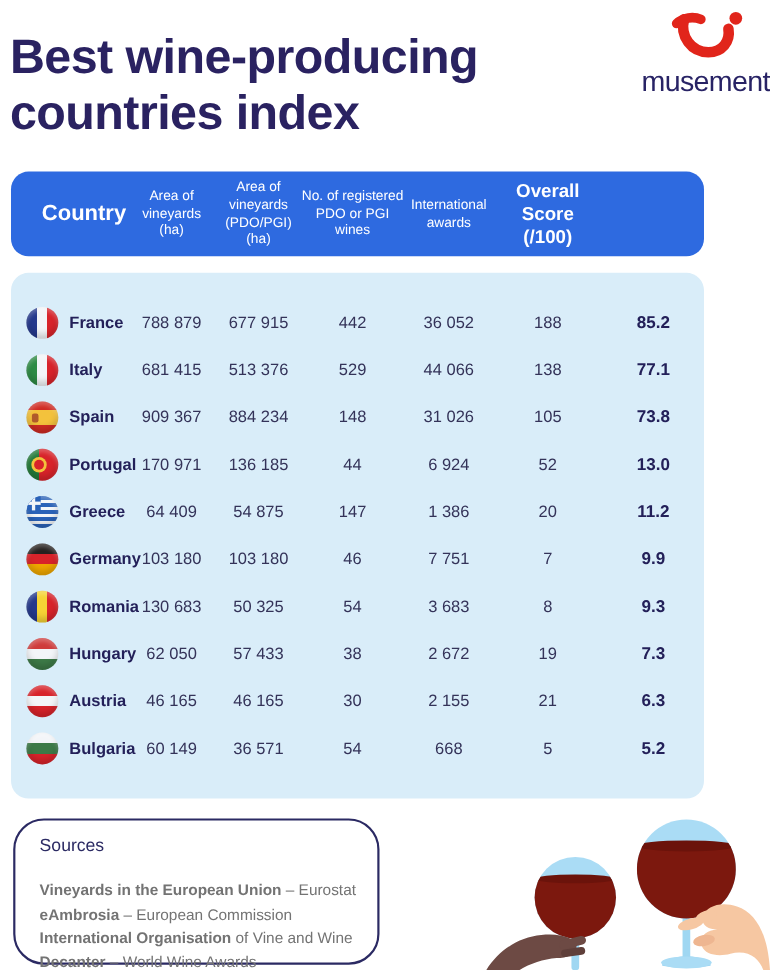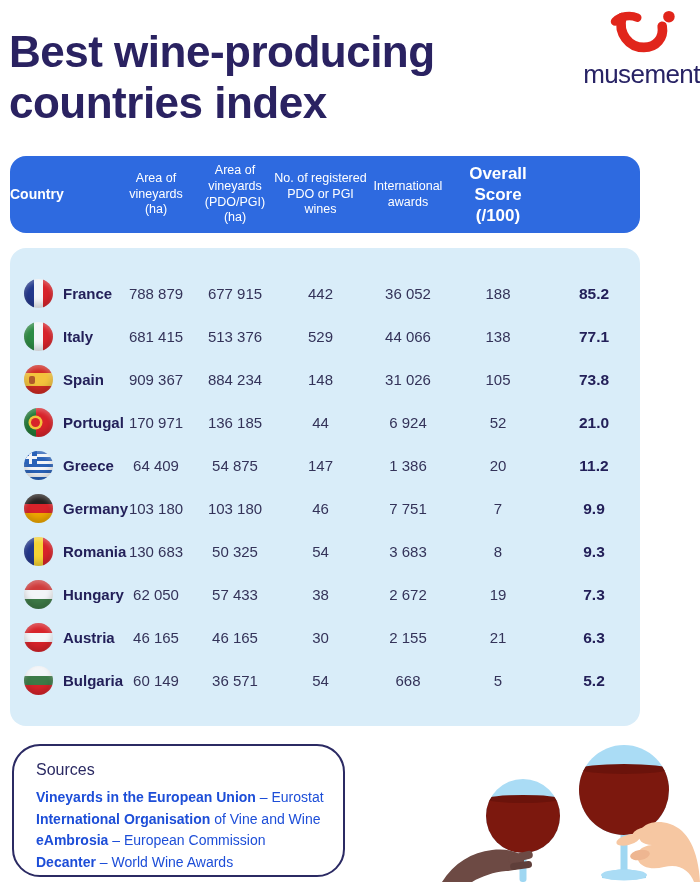--- a/index.html
+++ b/index.html
@@ -18,21 +18,21 @@
   .logo-text{font-size:26px;color:#282365;font-weight:400;letter-spacing:-0.6px;}
 
   
   .thead{
     position:absolute;left:10px;top:156px;width:630px;height:77px;
     background:#2e6ae0;border-radius:16px;
     display:grid;grid-template-columns:105px 82px 76px 95px 80px 100px 92px;
     align-items:center;color:#fff;
   }
   .th{font-size:12.5px;text-align:center;white-space:pre-line;line-height:1.25;font-weight:400;}
-  .th-left{text-align:left;font-size:14px;font-weight:700;}
+  .th-left{text-align:left;padding-left:28px;font-size:20px;font-weight:700;}
   .th-bold{font-weight:700;font-size:17px;}
 
   
   .tbody{
     position:absolute;left:10px;top:248px;width:630px;height:478px;
     background:#d9edf9;border-radius:16px;
     display:flex;flex-direction:column;justify-content:space-evenly;
     padding:17px 0;box-sizing:border-box;
   }
   .tr{display:grid;grid-template-columns:105px 82px 76px 95px 80px 100px 92px;align-items:center;}
@@ -60,22 +60,22 @@
   .flag-hungary{background:linear-gradient(180deg,#cf3b3b 0 33%,#f3f5f8 33% 66%,#3d7a47 66%);}
   .flag-austria{background:linear-gradient(180deg,#d8232a 0 33%,#f3f5f8 33% 66%,#d8232a 66%);}
   .flag-bulgaria{background:linear-gradient(180deg,#f3f5f8 0 33%,#3d7a47 33% 66%,#d8232a 66%);}
 
   
   .sources{
     position:absolute;left:12px;top:744px;width:333px;height:133px;
     border:2px solid #2b2a63;border-radius:28px;box-sizing:border-box;
     padding:15px 10px 0 22px;background:#fff;
   }
-  .sources-title{font-size:16px;color:#2b2a63;font-weight:500;margin-bottom:8px;}
-  .source-line{font-size:14px;color:#1d4ed8;line-height:1.55;white-space:nowrap;}
+  .sources-title{font-size:16px;color:#2b2a63;font-weight:500;margin-bottom:20px;}
+  .source-line{font-size:14px;color:#737373;line-height:1.55;white-space:nowrap;}
   .src-bold{font-weight:700;}
 
   .illustration{position:absolute;right:0;bottom:0;width:272px;height:150px;}
 </style>
 </head>
 <body>
 
 <div class="page-title">
   <span>Best wine-producing</span><br>
   <span>countries index</span>
@@ -149,21 +149,21 @@
     <div class="tr">
       <div class="td td-country">
         <span class="flag flag-portugal"></span>
         <span class="country-name">Portugal</span>
       </div>
       <div class="td">170 971</div>
       <div class="td">136 185</div>
       <div class="td">44</div>
       <div class="td">6 924</div>
       <div class="td">52</div>
-      <div class="td td-score">21.0</div>
+      <div class="td td-score">13.0</div>
     </div>
     <div class="tr">
       <div class="td td-country">
         <span class="flag flag-greece"></span>
         <span class="country-name">Greece</span>
       </div>
       <div class="td">64 409</div>
       <div class="td">54 875</div>
       <div class="td">147</div>
       <div class="td">1 386</div>
@@ -229,22 +229,22 @@
       <div class="td">668</div>
       <div class="td">5</div>
       <div class="td td-score">5.2</div>
     </div>
   </div>
 
 <div class="sources">
   <div class="sources-title">Sources</div>
   <div>
       <div class="source-line"><span class="src-bold">Vineyards in the European Union</span><span> – Eurostat</span></div>
+      <div class="source-line"><span class="src-bold">eAmbrosia</span><span> – European Commission</span></div>
       <div class="source-line"><span class="src-bold">International Organisation</span><span> of Vine and Wine</span></div>
-      <div class="source-line"><span class="src-bold">eAmbrosia</span><span> – European Commission</span></div>
       <div class="source-line"><span class="src-bold">Decanter</span><span> – World Wine Awards</span></div>
     </div>
 </div>
 
 <svg class="illustration" viewBox="0 0 272 150" aria-hidden="true">
   <defs>
     <clipPath id="bowlL">
         <circle cx="95" cy="84" r="37"></circle>
       </clipPath>
     <clipPath id="bowlR">

